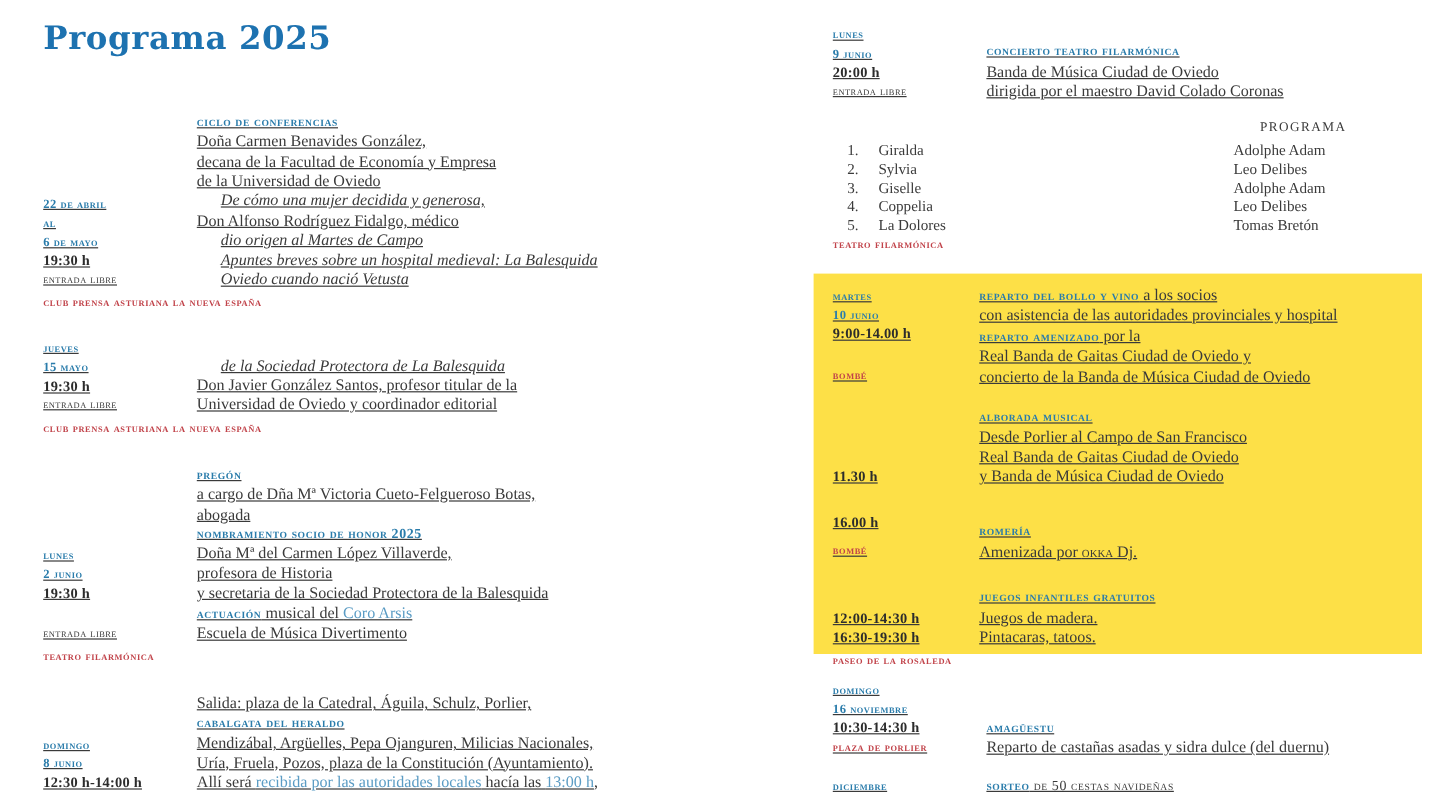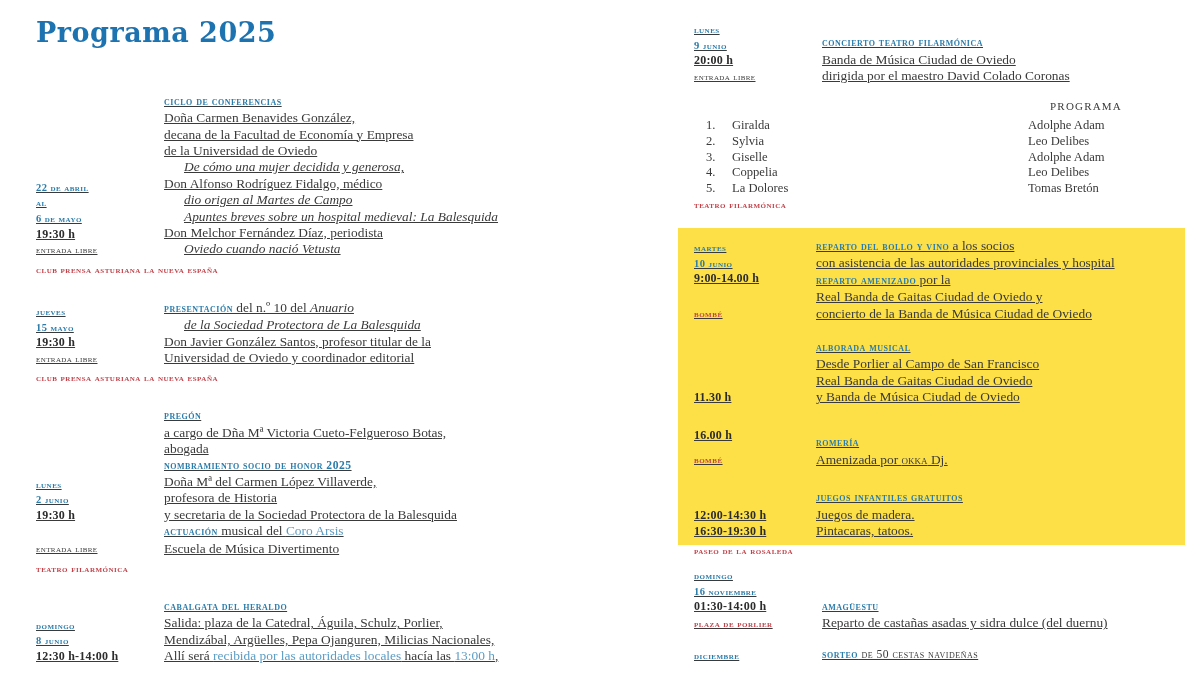--- a/index.html
+++ b/index.html
@@ -199,39 +199,35 @@
         </div>
         <div class="entry-what">
           <div class="what-line head">CICLO DE CONFERENCIAS</div>
           <div class="what-line">Doña Carmen Benavides González,</div>
           <div class="what-line">decana de la Facultad de Economía y Empresa</div>
           <div class="what-line">de la Universidad de Oviedo</div>
           <div class="what-line italic">De cómo una mujer decidida y generosa,</div>
           <div class="what-line">Don Alfonso Rodríguez Fidalgo, médico</div>
           <div class="what-line italic">dio origen al Martes de Campo</div>
           <div class="what-line italic">Apuntes breves sobre un hospital medieval: La Balesquida</div>
-          <div class="what-line">Don Melchor Fernández Díaz, periodista</div>
           <div class="what-line italic">Oviedo cuando nació Vetusta</div>
         </div>
       </div>
       <div class="venue">CLUB PRENSA ASTURIANA LA NUEVA ESPAÑA</div>
     </div>
 
     <div class="block">
       <div class="entry">
         <div class="entry-when">
           <div class="when-line">JUEVES</div>
           <div class="when-line">15 MAYO</div>
           <div class="when-line time">19:30 h</div>
           <div class="when-line free">ENTRADA LIBRE</div>
         </div>
         <div class="entry-what">
-          <div class="what-line">
-            <span class="sc">PRESENTACIÓN</span><span> del n.º 10 del </span><span class="em">Anuario</span>
-          </div>
           <div class="what-line italic">de la Sociedad Protectora de La Balesquida</div>
           <div class="what-line">Don Javier González Santos, profesor titular de la</div>
           <div class="what-line">Universidad de Oviedo y coordinador editorial</div>
         </div>
       </div>
       <div class="venue">CLUB PRENSA ASTURIANA LA NUEVA ESPAÑA</div>
     </div>
 
     <div class="block">
       <div class="entry">
@@ -260,23 +256,24 @@
     </div>
 
     <div class="block">
       <div class="entry">
         <div class="entry-when">
           <div class="when-line">DOMINGO</div>
           <div class="when-line">8 JUNIO</div>
           <div class="when-line time">12:30 h-14:00 h</div>
         </div>
         <div class="entry-what">
+          <div class="what-line">Salida: plaza de la Catedral, Águila, Schulz, Porlier,</div>
           <div class="what-line head">CABALGATA DEL HERALDO</div>
-          <div class="what-line">Salida: plaza de la Catedral, Águila, Schulz, Porlier,</div>
           <div class="what-line">Mendizábal, Argüelles, Pepa Ojanguren, Milicias Nacionales,</div>
+          <div class="what-line">Uría, Fruela, Pozos, plaza de la Constitución (Ayuntamiento).</div>
           <div class="what-line">
             <span>Allí será </span><span class="accent">recibida por las autoridades locales</span><span> hacía las </span><span class="accent">13:00 h</span><span>,</span>
           </div>
 
         </div>
       </div>
     </div>
 
   </div>
 
@@ -413,21 +410,21 @@
     </div>
   </div>
 
   <div class="col-right" style="top:568px;">
 
     <div class="block tight">
       <div class="entry">
         <div class="entry-when">
           <div class="when-line">DOMINGO</div>
           <div class="when-line">16 NOVIEMBRE</div>
-          <div class="when-line time">01:30-14:00 h</div>
+          <div class="when-line time">10:30-14:30 h</div>
           <div class="venue">PLAZA DE PORLIER</div>
         </div>
         <div class="entry-what">
           <div class="what-line head">AMAGÜESTU</div>
           <div class="what-line">Reparto de castañas asadas y sidra dulce (del duernu)</div>
         </div>
       </div>
     </div>
 
     <div class="block tight" style="margin-top:12px;">

